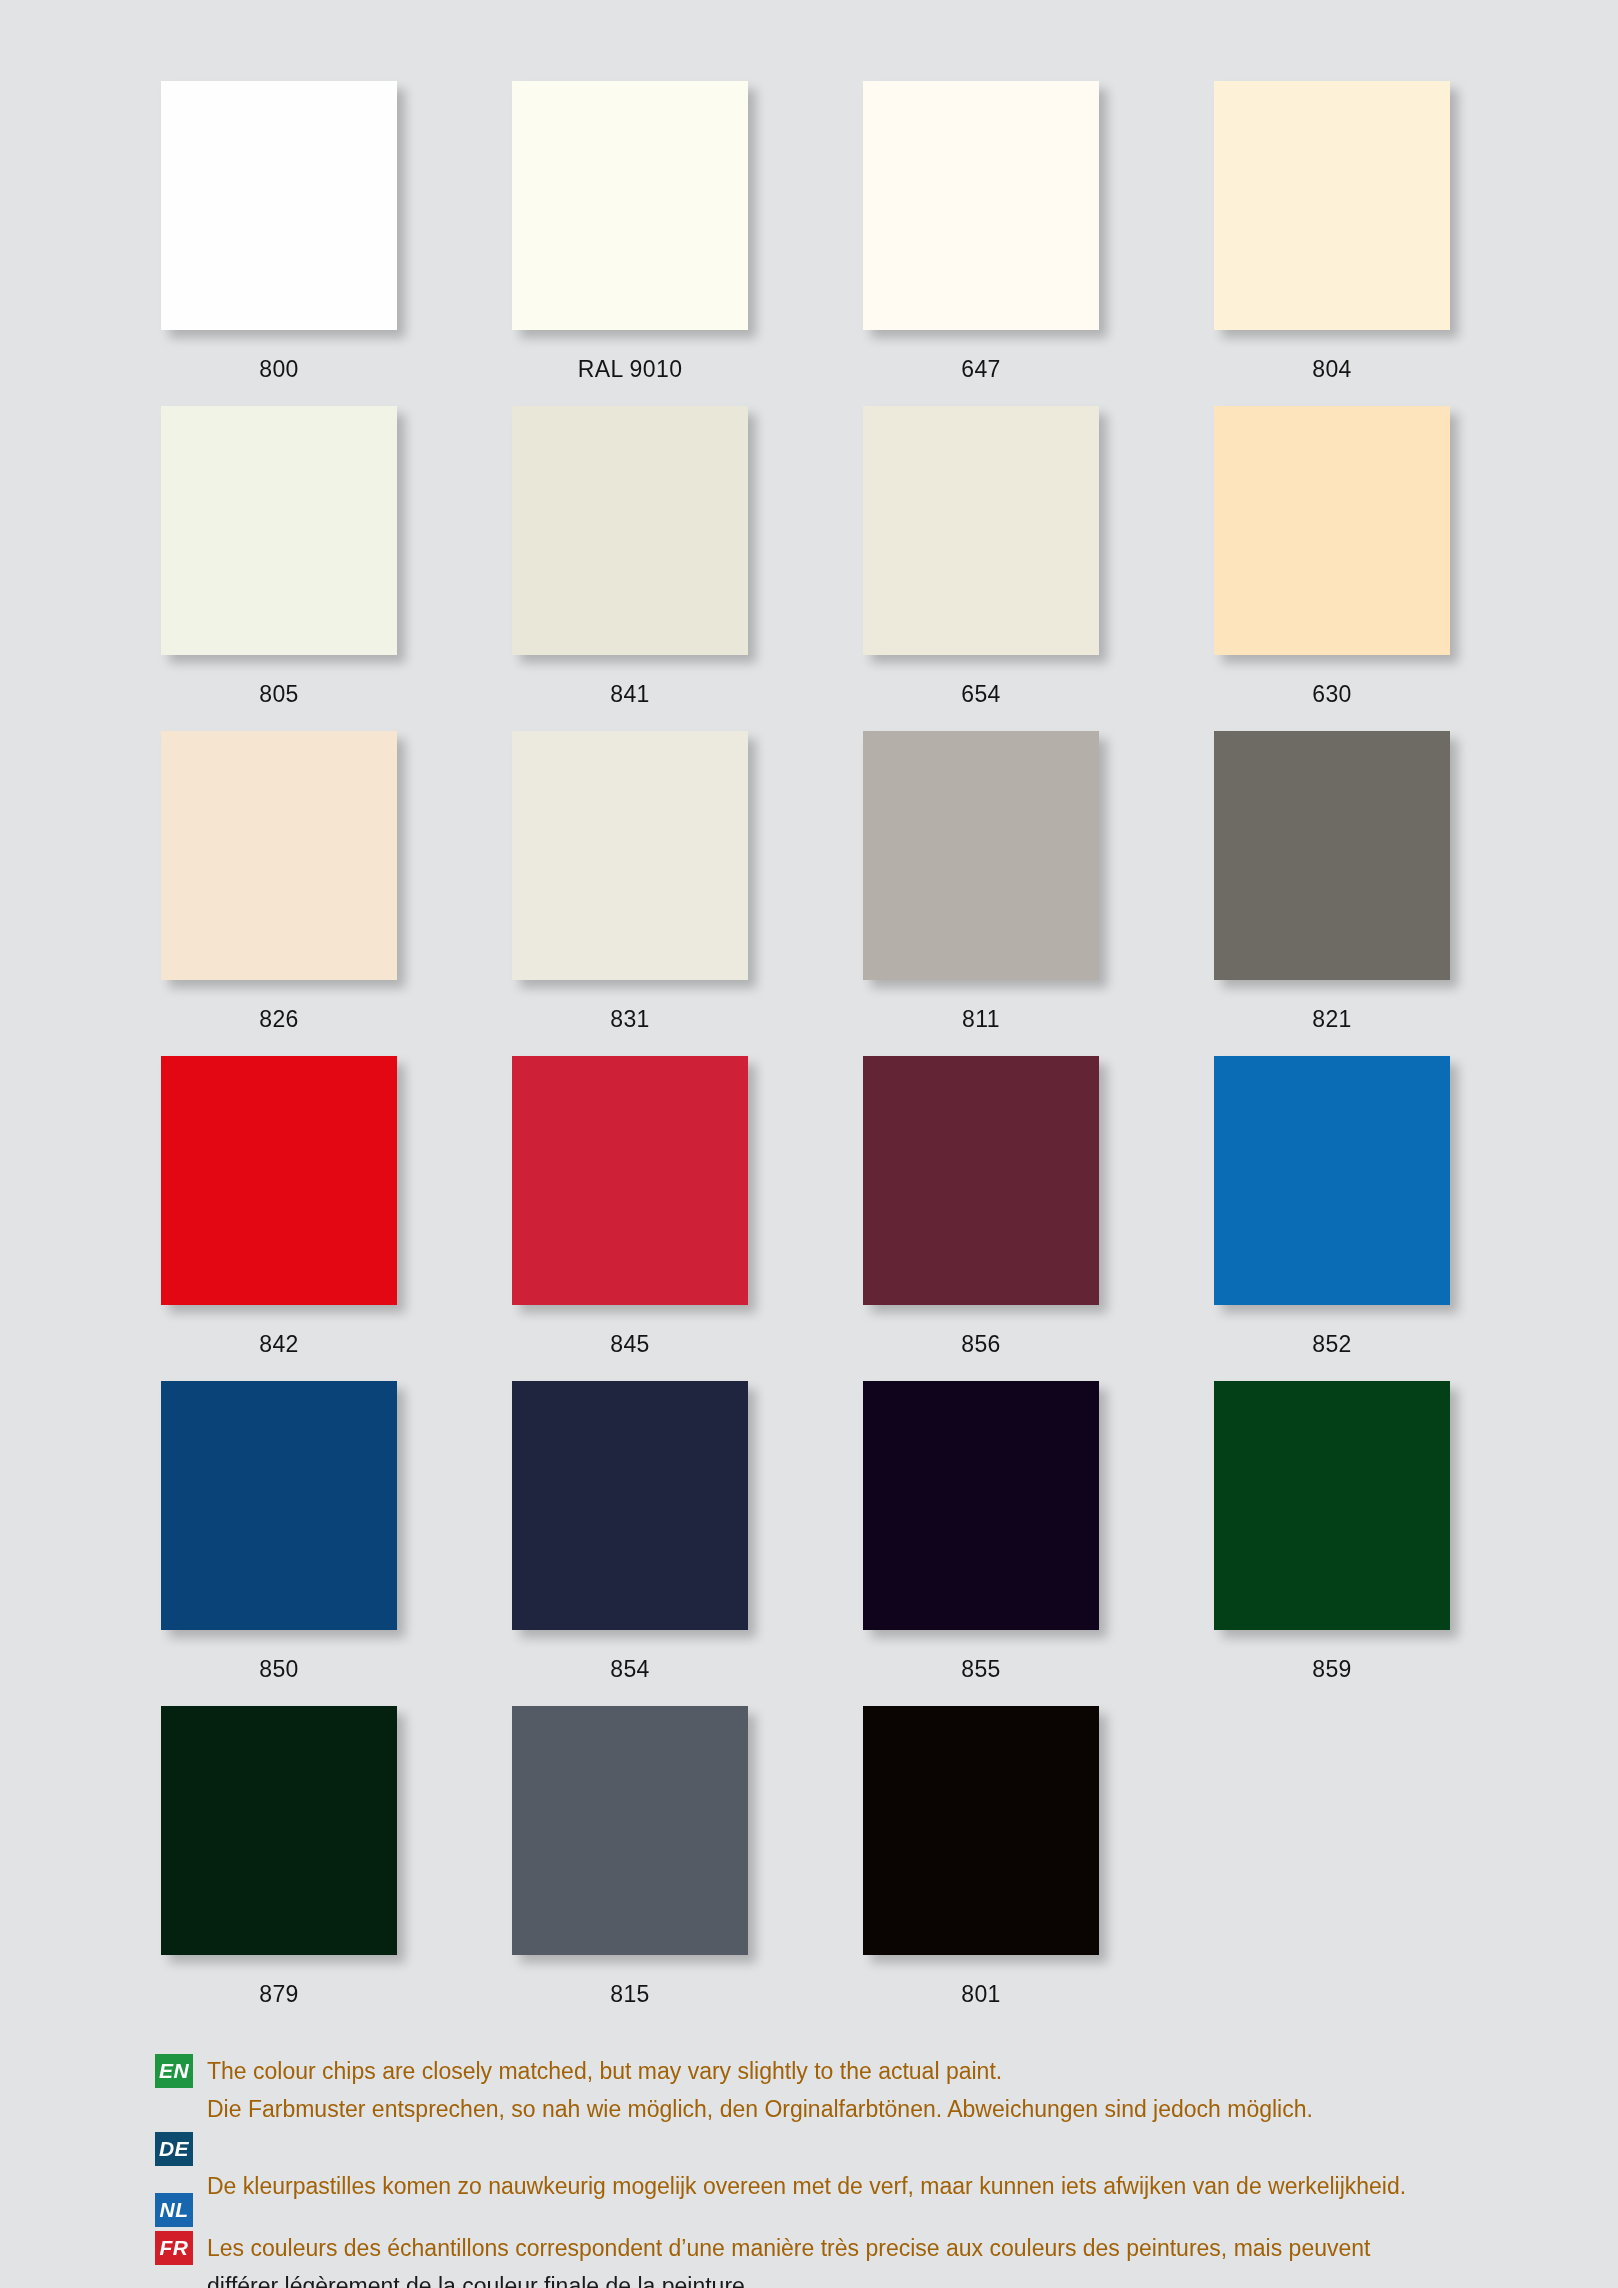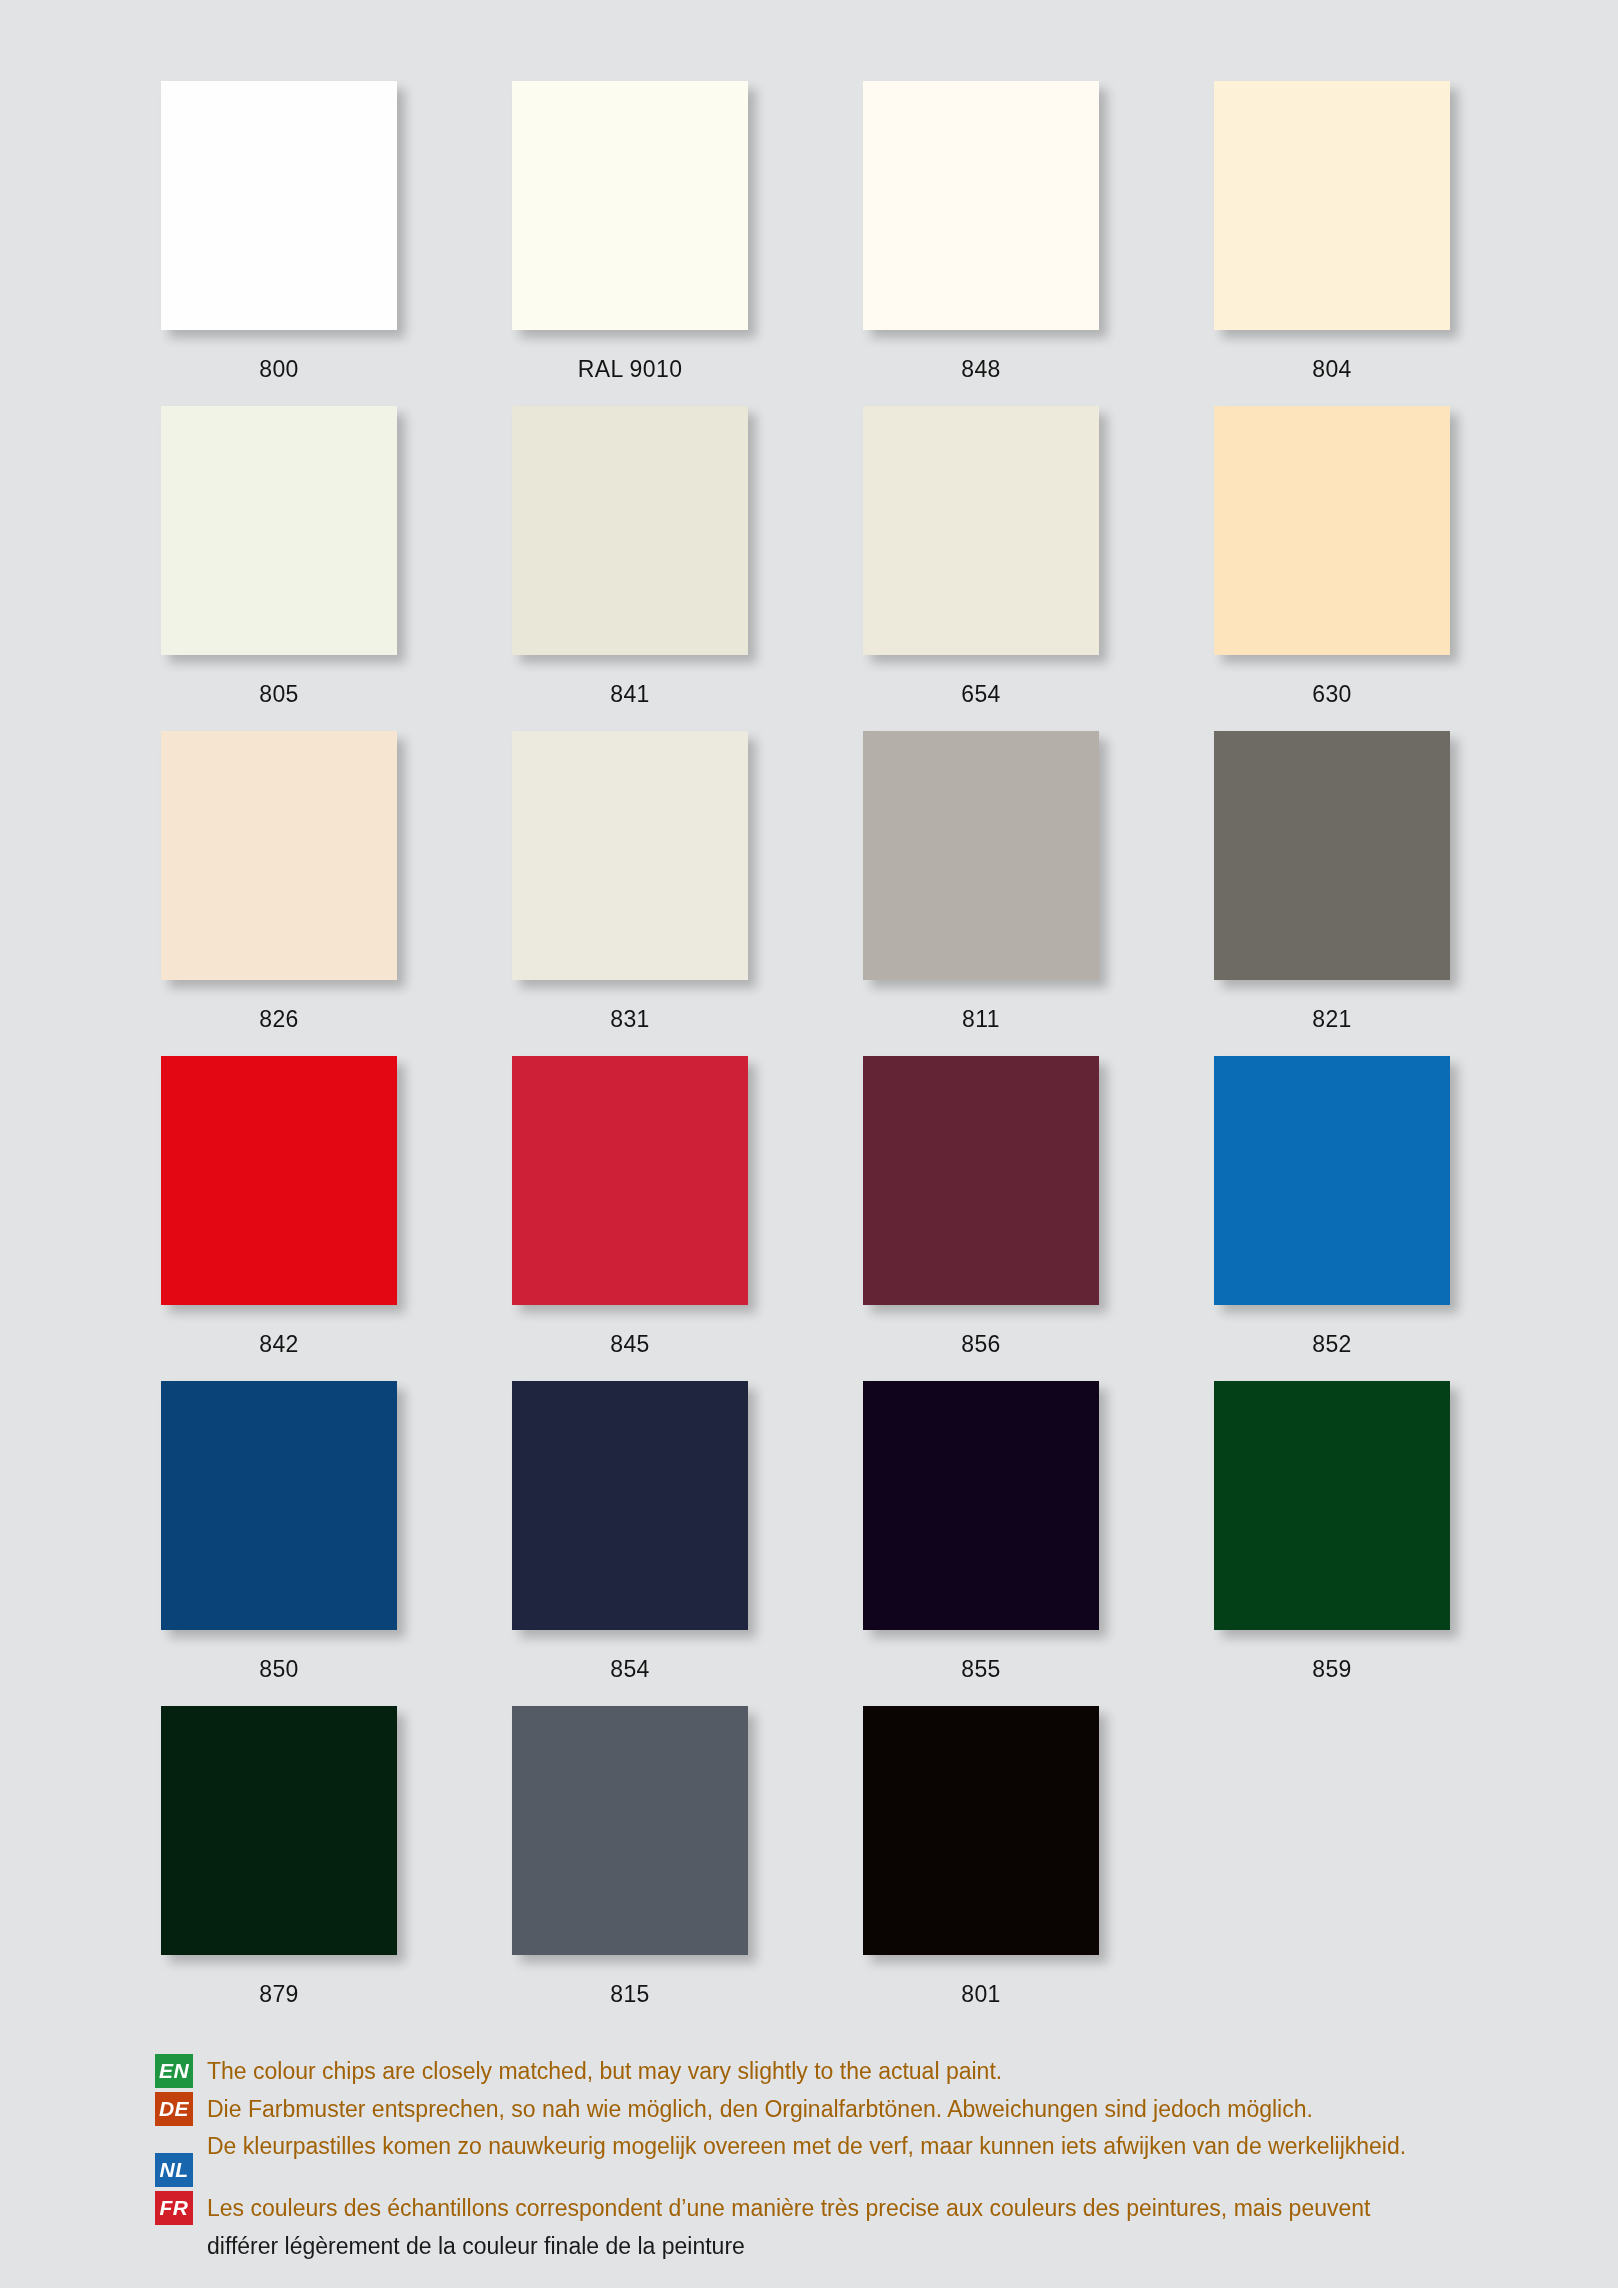--- a/index.html
+++ b/index.html
@@ -111,21 +111,21 @@
       <div class="swatch-cell">
         <div class="swatch-chip" style="background: rgb(254, 254, 254);"></div>
         <div class="swatch-label">800</div>
       </div>
       <div class="swatch-cell">
         <div class="swatch-chip" style="background: rgb(252, 252, 240);"></div>
         <div class="swatch-label">RAL 9010</div>
       </div>
       <div class="swatch-cell">
         <div class="swatch-chip" style="background: rgb(255, 250, 242);"></div>
-        <div class="swatch-label">848</div>
+        <div class="swatch-label">647</div>
       </div>
       <div class="swatch-cell">
         <div class="swatch-chip" style="background: rgb(253, 242, 216);"></div>
         <div class="swatch-label">804</div>
       </div>
       <div class="swatch-cell">
         <div class="swatch-chip" style="background: rgb(242, 243, 231);"></div>
         <div class="swatch-label">805</div>
       </div>
       <div class="swatch-cell">
@@ -201,21 +201,21 @@
         <div class="swatch-label">801</div>
       </div>
     </div>
 
   <div id="legend">
       <div class="legend-row">
         <div class="lang-badge" style="background: rgb(30, 150, 65);">EN</div>
         <div class="legend-text">The colour chips are closely matched, but may vary slightly to the actual paint.</div>
       </div>
       <div class="legend-row">
-        <div class="lang-badge" style="background: #c2410c;">DE</div>
+        <div class="lang-badge" style="background: #0c4a6e; margin-top: 40px;">DE</div>
         <div class="legend-text">Die Farbmuster entsprechen, so nah wie möglich, den Orginalfarbtönen. Abweichungen sind jedoch möglich.</div>
       </div>
       <div class="legend-row">
         <div class="lang-badge" style="background: rgb(24, 103, 174); margin-top: 24px;">NL</div>
         <div class="legend-text">De kleurpastilles komen zo nauwkeurig mogelijk overeen met de verf, maar kunnen iets afwijken van de werkelijkheid.</div>
       </div>
       <div class="legend-row">
         <div class="lang-badge" style="background: rgb(209, 30, 40);">FR</div>
         <div class="legend-text">Les couleurs des échantillons correspondent d’une manière très precise aux couleurs des peintures, mais peuvent</div>
       </div>

